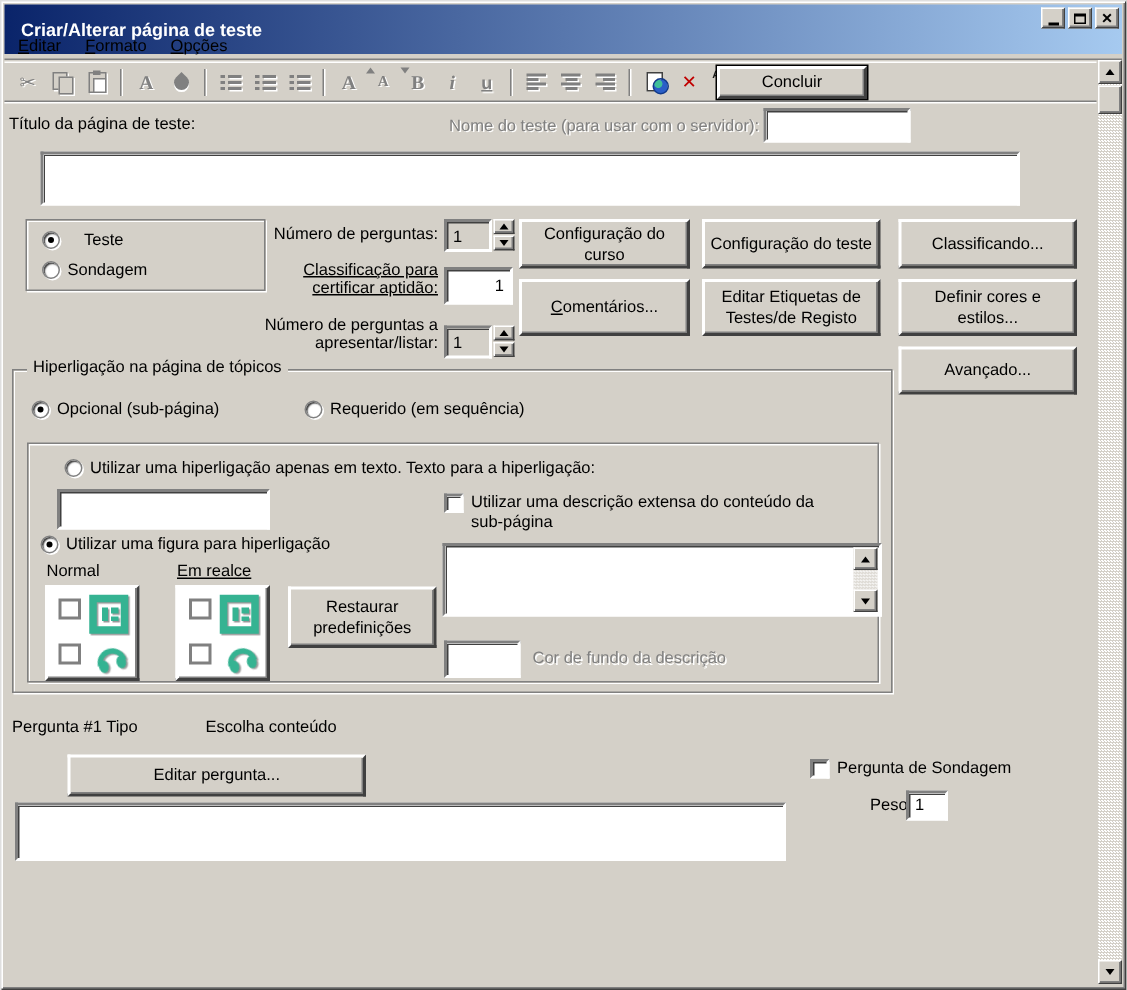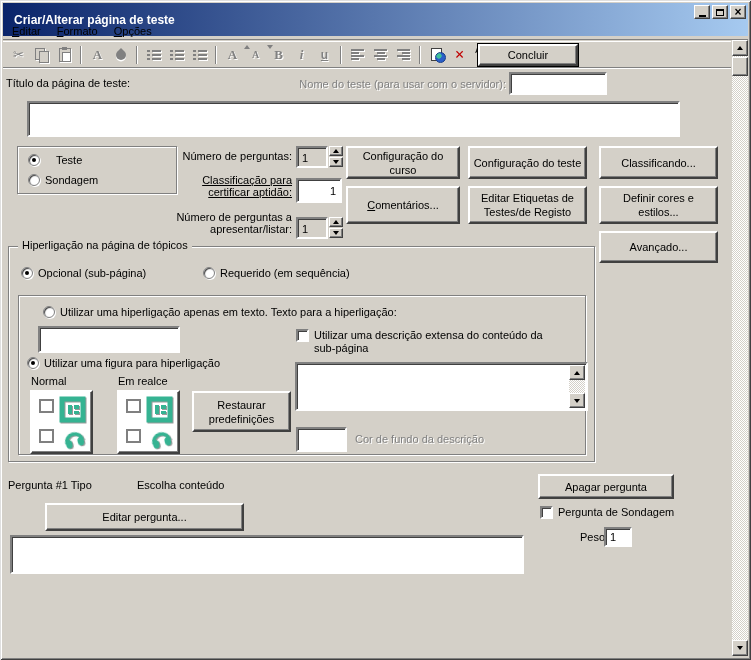--- a/index.html
+++ b/index.html
@@ -350,21 +350,21 @@
       <div class="field" style="left:277px;top:33px;">
         <span class="cb"></span>
         <span class="flabel" style="width:268px;">Utilizar uma descrição extensa do conteúdo da
 sub-página</span>
       </div>
       <div class="field" style="left:8px;top:61px;">
         <span class="rb on"></span>
         <span class="flabel">Utilizar uma figura para hiperligação</span>
       </div>
       <span class="lbl" style="left:12px;top:79px;">Normal</span>
-      <span class="lbl" style="left:99px;top:79px;">Em realce</span>
+      <span class="lbl" style="left:99px;top:79px;text-decoration:underline;">Em realce</span>
 
       <div class="picbtn" style="left:11px;top:94px;">
         <span class="sq" style="left:7px;top:7px;"></span>
         <span class="sq" style="left:7px;top:37px;"></span>
         <svg style="left:27px;top:4px;" width="28" height="28" viewBox="0 0 28 28">
             <rect x="3" y="3" width="21" height="21" fill="none" stroke="#35b392" stroke-width="5"></rect>
             <rect x="9" y="9" width="4" height="9" fill="#35b392"></rect>
             <rect x="15" y="9" width="5" height="4" fill="#35b392"></rect>
             <rect x="15" y="15" width="5" height="3" fill="#35b392"></rect>
           </svg>
@@ -406,23 +406,20 @@
             </div>
         </div>
       </div>
       <input class="inp" style="left: 277px; top: 131px; width: 51px; height: 25px;" value="">
       <span class="lbl dis-lbl" style="left:336px;top:137px;">Cor de fundo da descrição</span>
     </div>
   </div>
 
   <span class="lbl" style="left:8px;top:479px;">Pergunta #1 Tipo</span>
   <span class="lbl" style="left:137px;top:479px;">Escolha conteúdo</span>
-  <button class="btn" style="left:538px;top:474px;width:136px;height:25px;">
-      <span class="blabel">Apagar pergunta</span>
-    </button>
   <button class="btn" style="left:45px;top:503px;width:199px;height:28px;">
       <span class="blabel">Editar pergunta...</span>
     </button>
   <div class="field" style="left:540px;top:506px;">
     <span class="cb"></span>
     <span class="flabel">Pergunta de Sondagem</span>
   </div>
   <span class="lbl" style="left:580px;top:531px;">Peso</span>
   <input class="inp" style="left: 604px; top: 527px; width: 28px; height: 20px;" value="1">
   <textarea class="inp" style="left: 10px; top: 535px; width: 514px; height: 39px;"></textarea>

